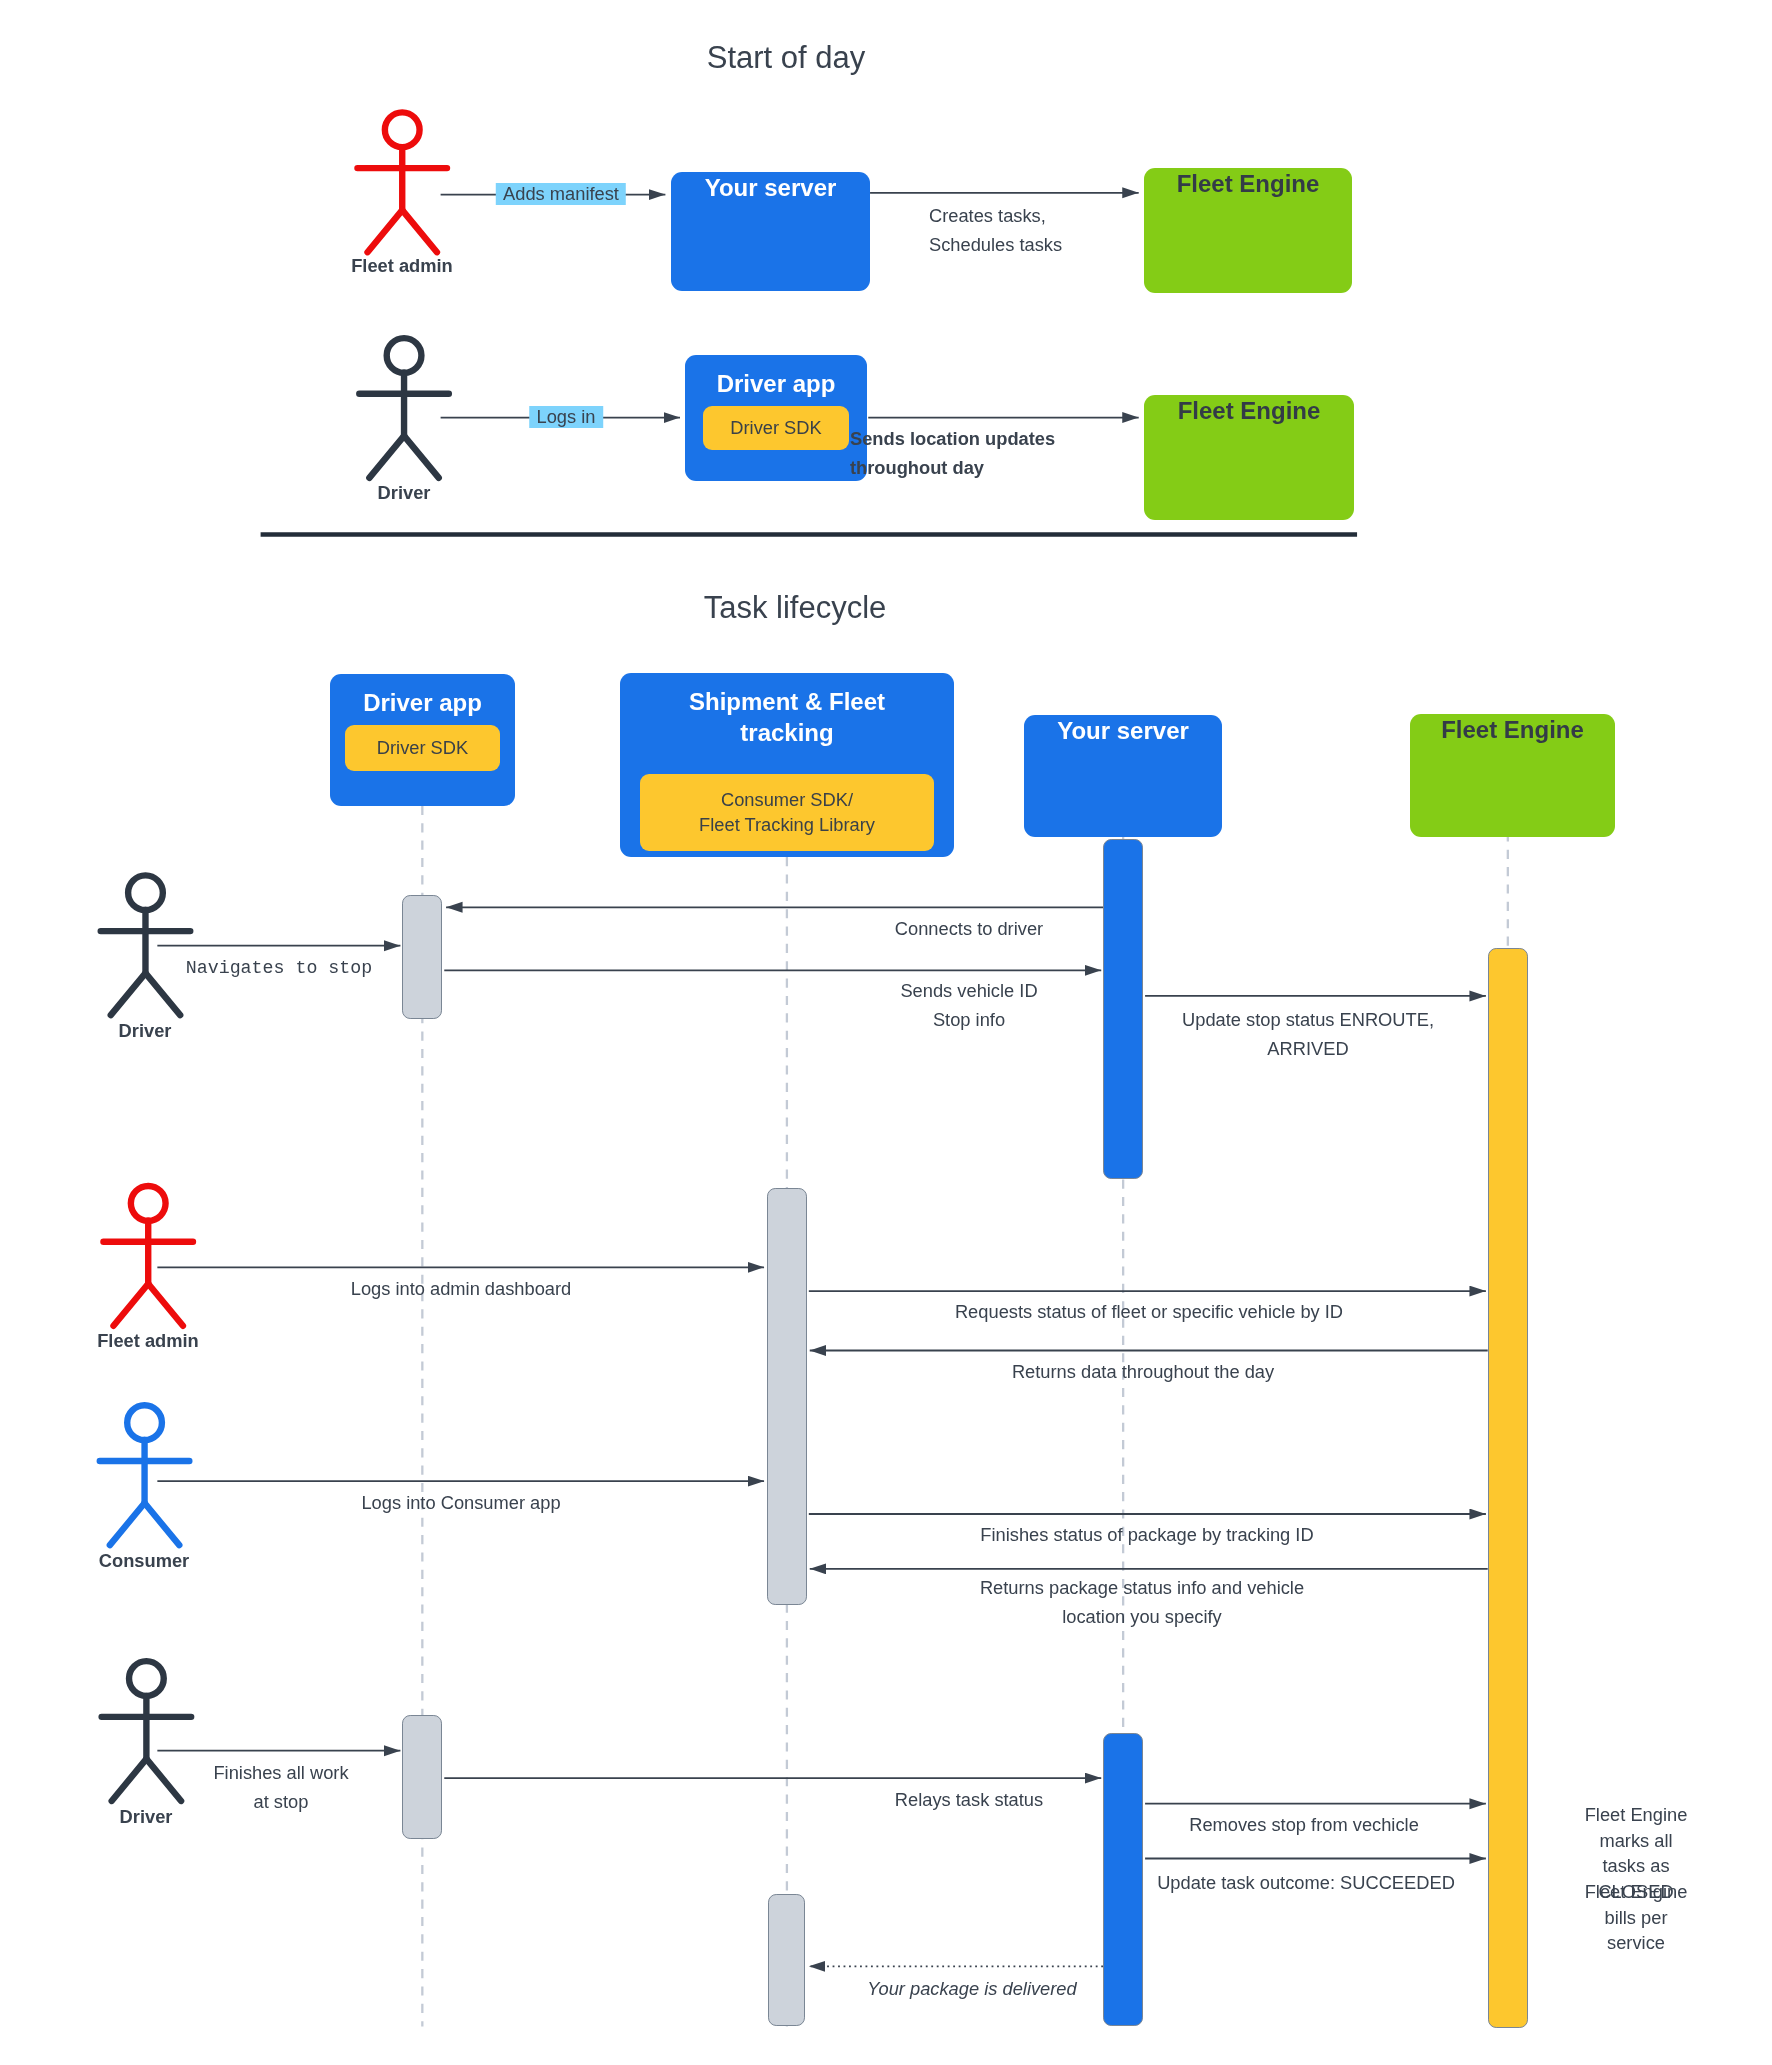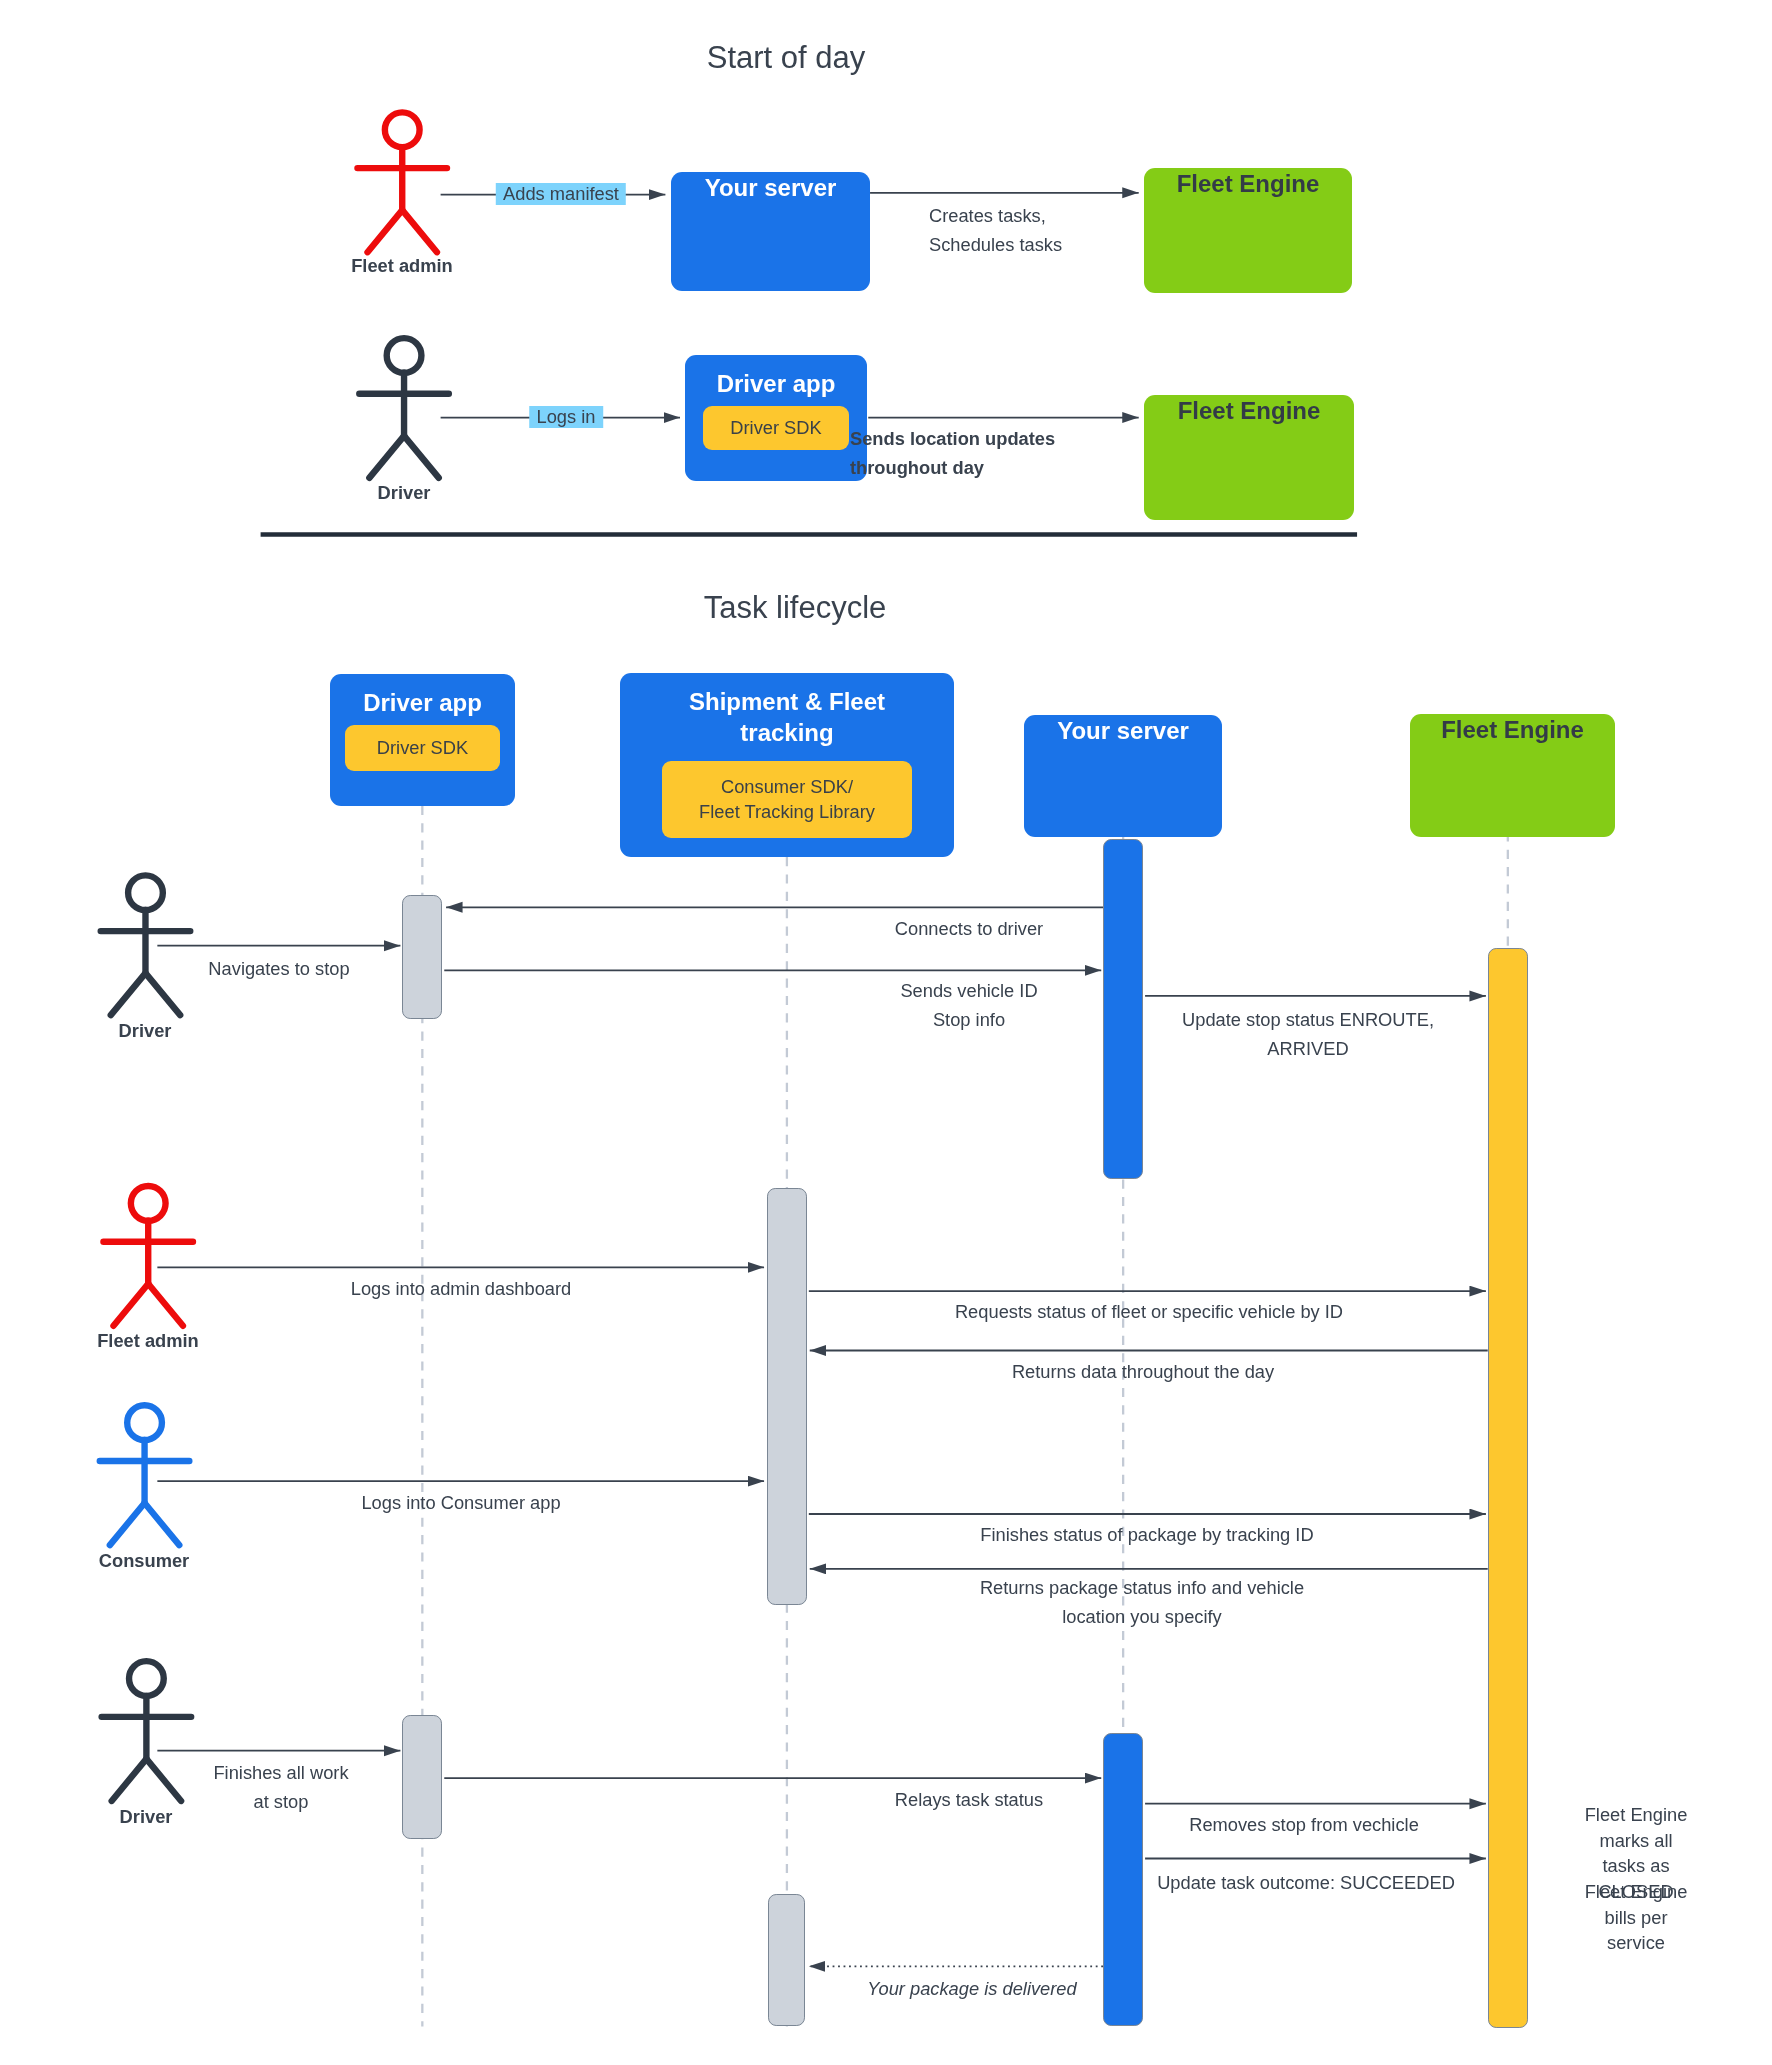--- a/index.html
+++ b/index.html
@@ -79,21 +79,21 @@
   <div class="actor-label" style="left:402px;top:255px;">Fleet admin</div>
   <div class="actor-label" style="left:404px;top:482px;">Driver</div>
 
   <div class="node topalign" style="left:330px;top:674px;width:185px;height:132px;">
     <div class="node-title">Driver app</div>
     <div class="badge" style="width:155px;height:46px;margin-top:7.3px;">Driver SDK</div>
   </div>
   <div class="node topalign" style="left:620px;top:673px;width:334px;height:184px;">
     <div class="node-title">Shipment &amp; Fleet
 tracking</div>
-    <div class="badge" style="width:250px;height:77px;margin-top:13px;">Consumer SDK/
+    <div class="badge" style="width:294px;height:77px;margin-top:26px;">Consumer SDK/
 Fleet Tracking Library</div>
   </div>
   <div class="node center" style="left:1024px;top:675px;width:198px;height:122px;">
     <div class="node-title">Your server</div>
   </div>
   <div class="node center node-yellow" style="left:1410px;top:674px;width:205px;height:123px;">
     <div class="node-title">Fleet Engine</div>
   </div>
 
   <div class="bar bar-gray" style="left:402px;top:895px;width:40px;height:124px;"></div>
@@ -152,21 +152,21 @@
       <use href="#actor" x="105" y="1813" stroke="#2D3743"></use>
     </g>
   </svg>
 
   <div class="actor-label" style="left:145px;top:1020px;">Driver</div>
   <div class="actor-label" style="left:148px;top:1330px;">Fleet admin</div>
   <div class="actor-label" style="left:144px;top:1550px;">Consumer</div>
   <div class="actor-label" style="left:146px;top:1806px;">Driver</div>
 
   <div class="msg" style="left:969px;top:914px;">Connects to driver</div>
-  <div class="msg" style="left:279px;top:954px;">Navigates to stop</div>
+  <div class="msg" style="left:279px;top:954px;font-family:Liberation Mono, monospace;">Navigates to stop</div>
   <div class="msg" style="left:969px;top:976px;">Sends vehicle ID
 Stop info</div>
   <div class="msg" style="left:1308px;top:1005px;">Update stop status ENROUTE,
 ARRIVED</div>
   <div class="msg" style="left:461px;top:1274px;">Logs into admin dashboard</div>
   <div class="msg" style="left:1149px;top:1297px;">Requests status of fleet or specific vehicle by ID</div>
   <div class="msg" style="left:1143px;top:1357px;">Returns data throughout the day</div>
   <div class="msg" style="left:461px;top:1488px;">Logs into Consumer app</div>
   <div class="msg" style="left:1147px;top:1520px;">Finishes status of package by tracking ID</div>
   <div class="msg" style="left:1142px;top:1573px;">Returns package status info and vehicle

